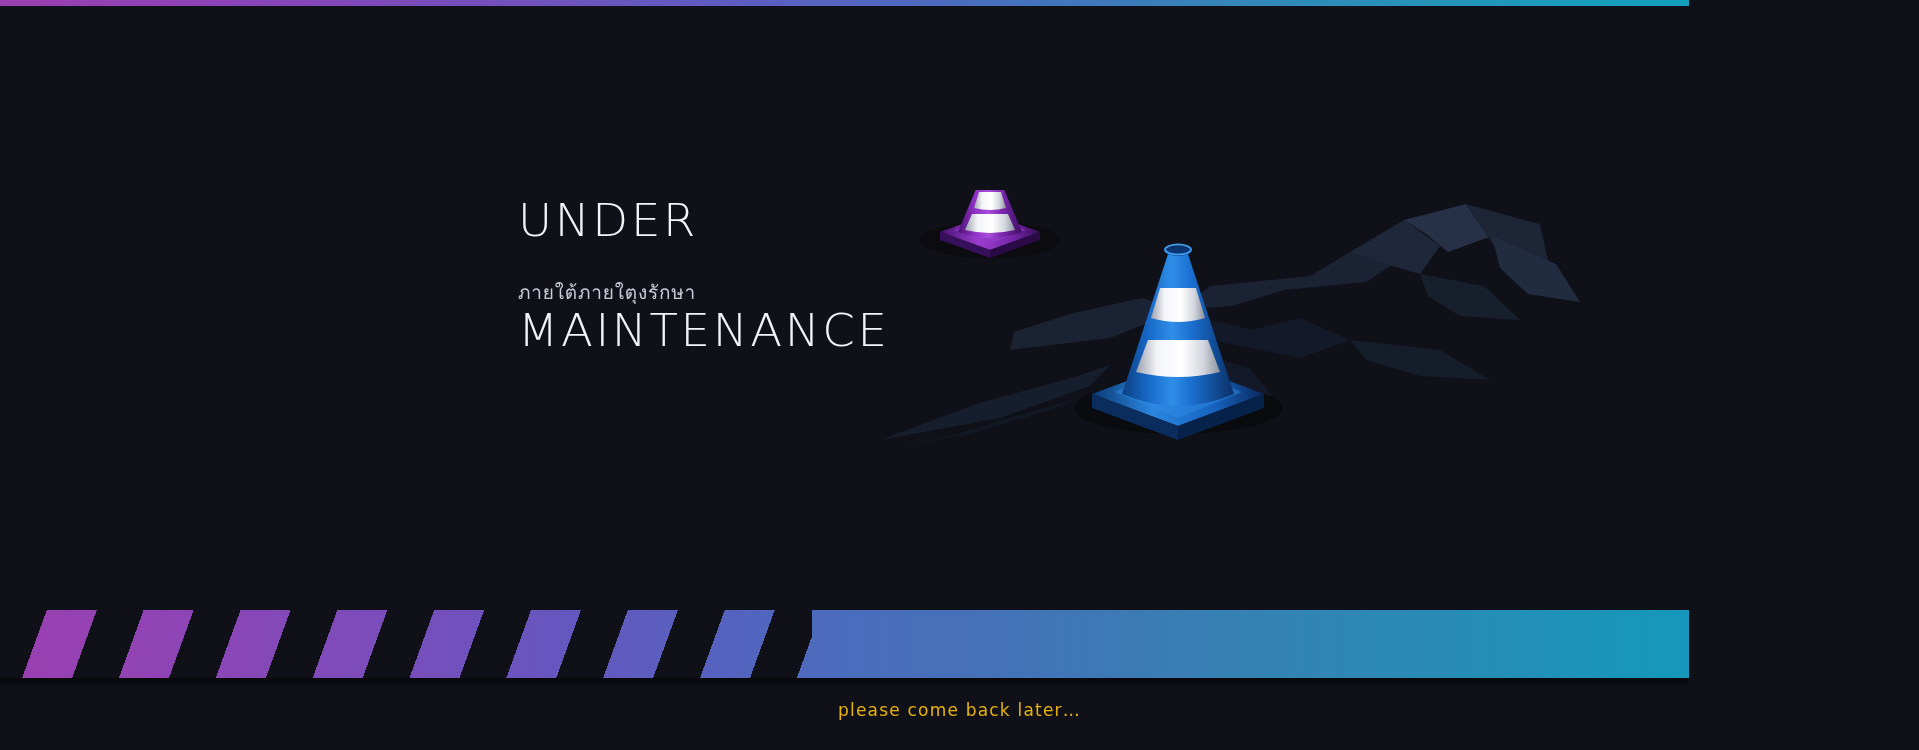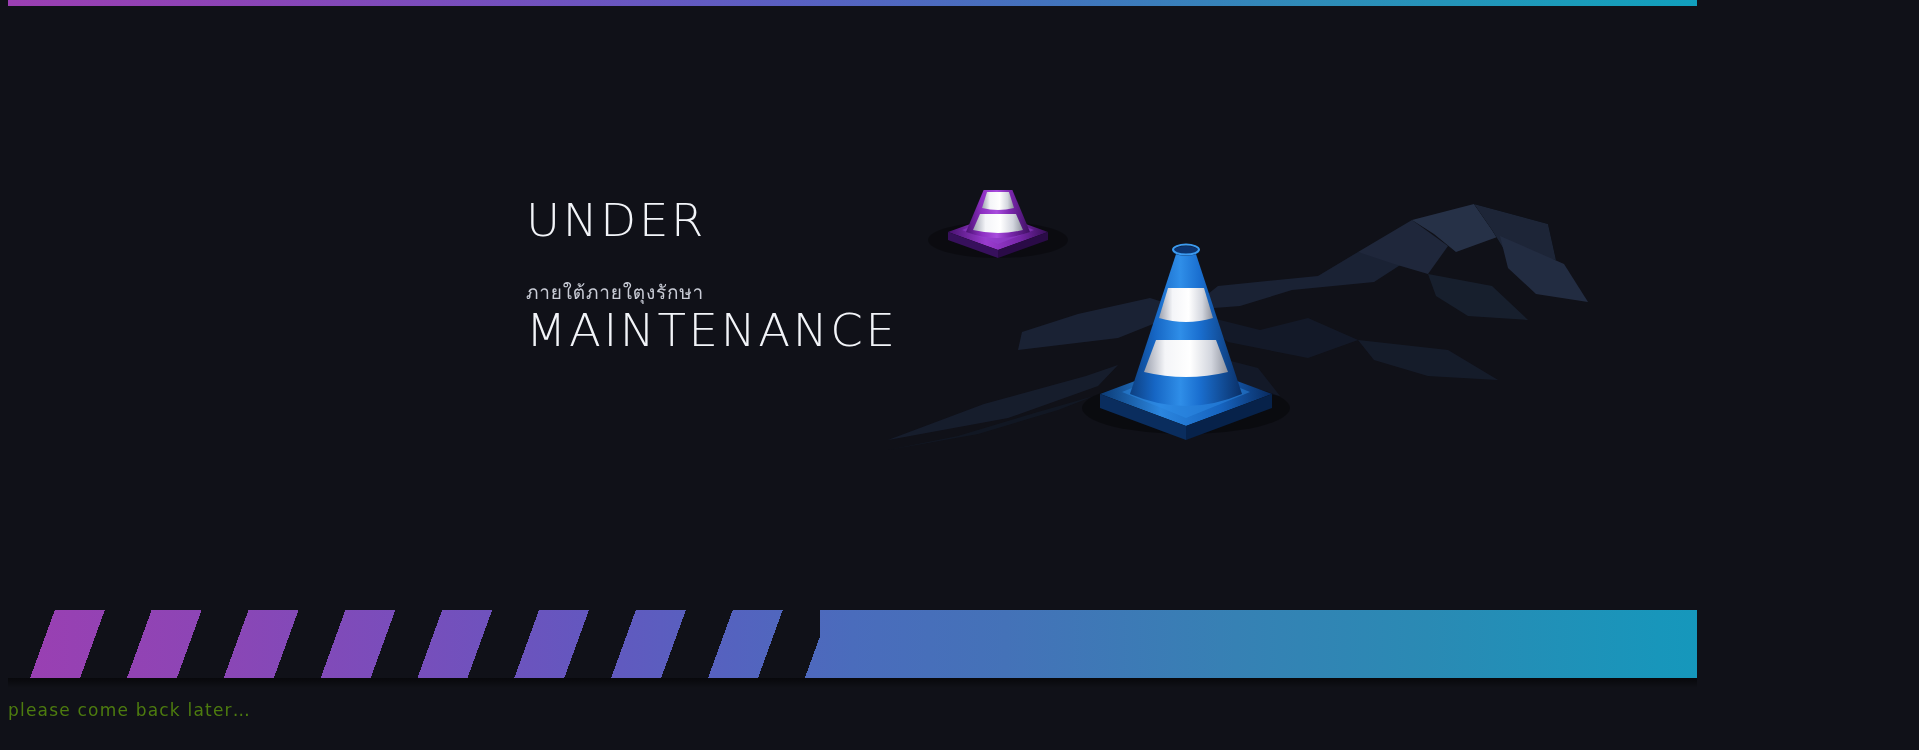--- a/index.html
+++ b/index.html
@@ -5,21 +5,21 @@
   * { margin:0; padding:0; box-sizing:border-box; }
 
   html, body {
     width:1919px;
     height:750px;
     overflow:hidden;
     background:#101118;
     font-family:"Liberation Sans","DejaVu Sans",sans-serif;
   }
 
-  #page { position:relative; width:1689px; height:750px; background:#101118; overflow:hidden;margin-left:8px; }
+  #page { position:relative; width:1689px; height:750px; background:#101118; overflow:hidden; }
 
   
   #top-bar {
     position:absolute; top:0; left:0; width:1919px; height:6px;
     background:linear-gradient(90deg,
       #9b3fb2 0%, #8c44b6 12%, #7450be 26%, #5b5fc2 40%,
       #4373bd 54%, #2f8cb8 68%, #1a9cba 82%, #00a6c2 100%);
   }
 
   
@@ -82,23 +82,24 @@
     width:812px;
   }
   #band-shadow {
     position:absolute; left:0; top:678px; width:1919px; height:10px;
     background:linear-gradient(180deg, rgba(0,0,0,0.55), rgba(16,17,24,0));
   }
 
   
   #footer-note {
     position:absolute; left:0; top:700px; width:1919px;
+    text-align:center;
     font-size:17px;
     letter-spacing:1.2px;
-    color:#4d7c0f;
+    color:#eab308;
     font-family:"DejaVu Sans","Liberation Sans",sans-serif;
   }
 </style>
 </head>
 <body>
 
 <div id="page">
 
   <div id="top-bar"></div>
 

